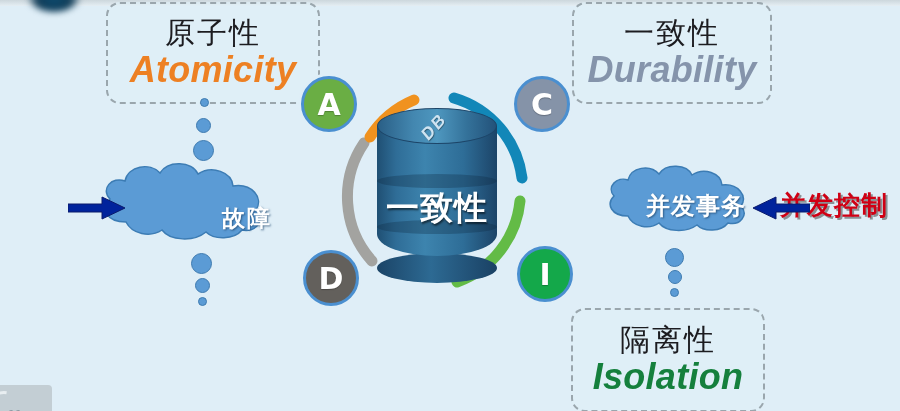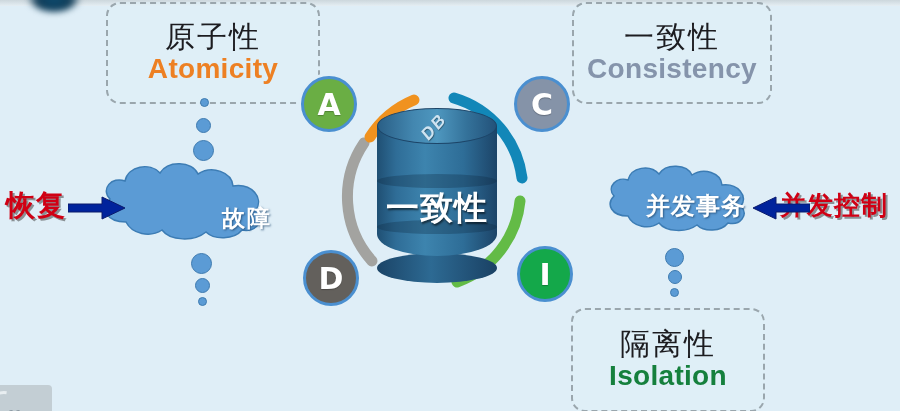--- a/index.html
+++ b/index.html
@@ -24,21 +24,21 @@
     transform:rotate(-35deg);}
   .corner-ctl .tick{position:absolute;left:22px;top:23px;width:26px;height:9px;
     color:#8c9aa3;font-size:11px;letter-spacing:1px;font-weight:bold;}
 
   
   .abox{position:absolute;border:2px dashed #9aa6ad;border-radius:14px;
     background:rgba(223,240,248,.55);
     display:flex;flex-direction:column;align-items:center;justify-content:center;}
   .abox .cn{font-family:"DejaVu Sans","Liberation Sans",sans-serif;
     font-size:30px;color:#1c1c20;line-height:1.1;letter-spacing:2px;}
-  .abox .en{font-size:28px;font-weight:bold;line-height:1.15;margin-top:0;letter-spacing:.3px;}
+  .abox .en{font-size:36px;font-weight:bold;line-height:1.15;margin-top:0;letter-spacing:.3px;font-style:italic;}
 
   #box-atomicity{left:106px;top:2px;width:210px;height:98px;}
   #box-consistency{left:572px;top:2px;width:196px;height:98px;}
   #box-durability{left:118px;top:300px;width:205px;height:100px;}
   #box-isolation{left:571px;top:308px;width:190px;height:100px;}
 
   
   .dot{position:absolute;border-radius:50%;background:#5b9bd5;border:1px solid #3f7bb0;}
 
   
@@ -106,21 +106,21 @@
   <div class="top-strip"></div>
   <div class="top-blob"></div>
 
   <div class="abox" id="box-atomicity">
     <div class="cn">原子性</div>
     <div class="en" style="color:#ed8023">Atomicity</div>
   </div>
 
   <div class="abox" id="box-consistency">
     <div class="cn">一致性</div>
-    <div class="en" style="color:#8594ab">Consistency</div>
+    <div class="en" style="color:#8594ab">Durability</div>
   </div>
 
 
   <div class="abox" id="box-isolation">
     <div class="cn">隔离性</div>
     <div class="en" style="color:#15803d">Isolation</div>
   </div>
 
   <div class="dot" style="left:200px;top:98px;width:7px;height:7px;"></div>
   <div class="dot" style="left:196px;top:118px;width:13px;height:13px;"></div>
@@ -164,21 +164,20 @@
   <div class="cloud-wrap" id="cloud-right">
     <svg viewBox="0 0 146 70" width="146" height="70">
       <path d="M28 53 C11 53 6 41 14 33 C6 24 17 13 28 17 C31 4 50 1 59 11
                C66 0 87 1 92 12 C104 4 121 10 122 22 C138 20 148 33 141 43
                C149 52 140 63 128 60 C121 69 104 69 97 62
                C86 70 66 69 59 60 C49 67 33 64 28 53 Z" fill="#5b9bd5" stroke="#3c7cb4" stroke-width="1.5"></path>
     </svg>
     <div class="cloud-text">并发事务</div>
   </div>
 
-  <div class="redlab" id="lab-recovery">恢复</div>
   <svg class="arrow" id="arrow-left" viewBox="0 0 58 24">
     <path d="M0 8 L34 8 L34 1 L57 12 L34 23 L34 16 L0 16 Z" fill="#00239c" stroke="#0a1a6b" stroke-width="1"></path>
   </svg>
 
   <div class="redlab" id="lab-concurrency">并发控制</div>
   <svg class="arrow" id="arrow-right" viewBox="0 0 58 24">
     <path d="M58 8 L24 8 L24 1 L1 12 L24 23 L24 16 L58 16 Z" fill="#00239c" stroke="#0a1a6b" stroke-width="1"></path>
   </svg>
 
   <div class="badge" id="badge-a">

